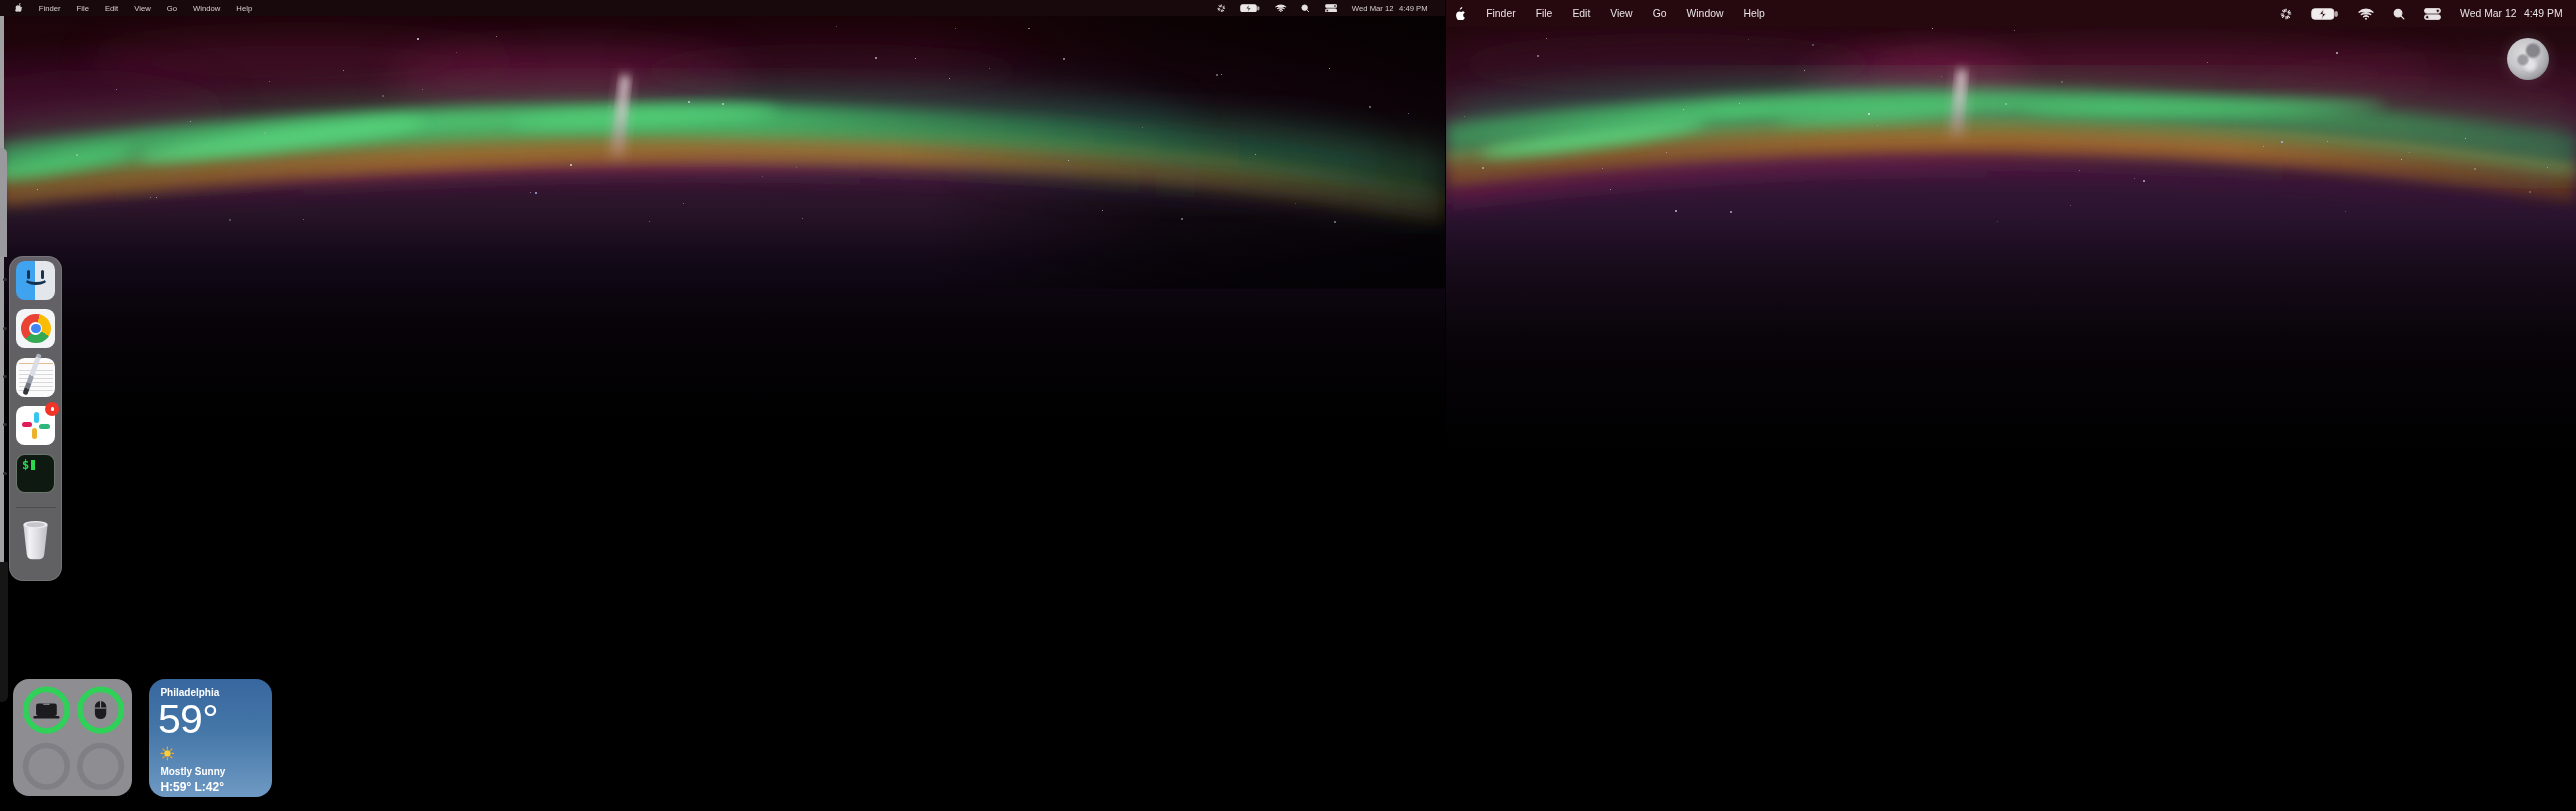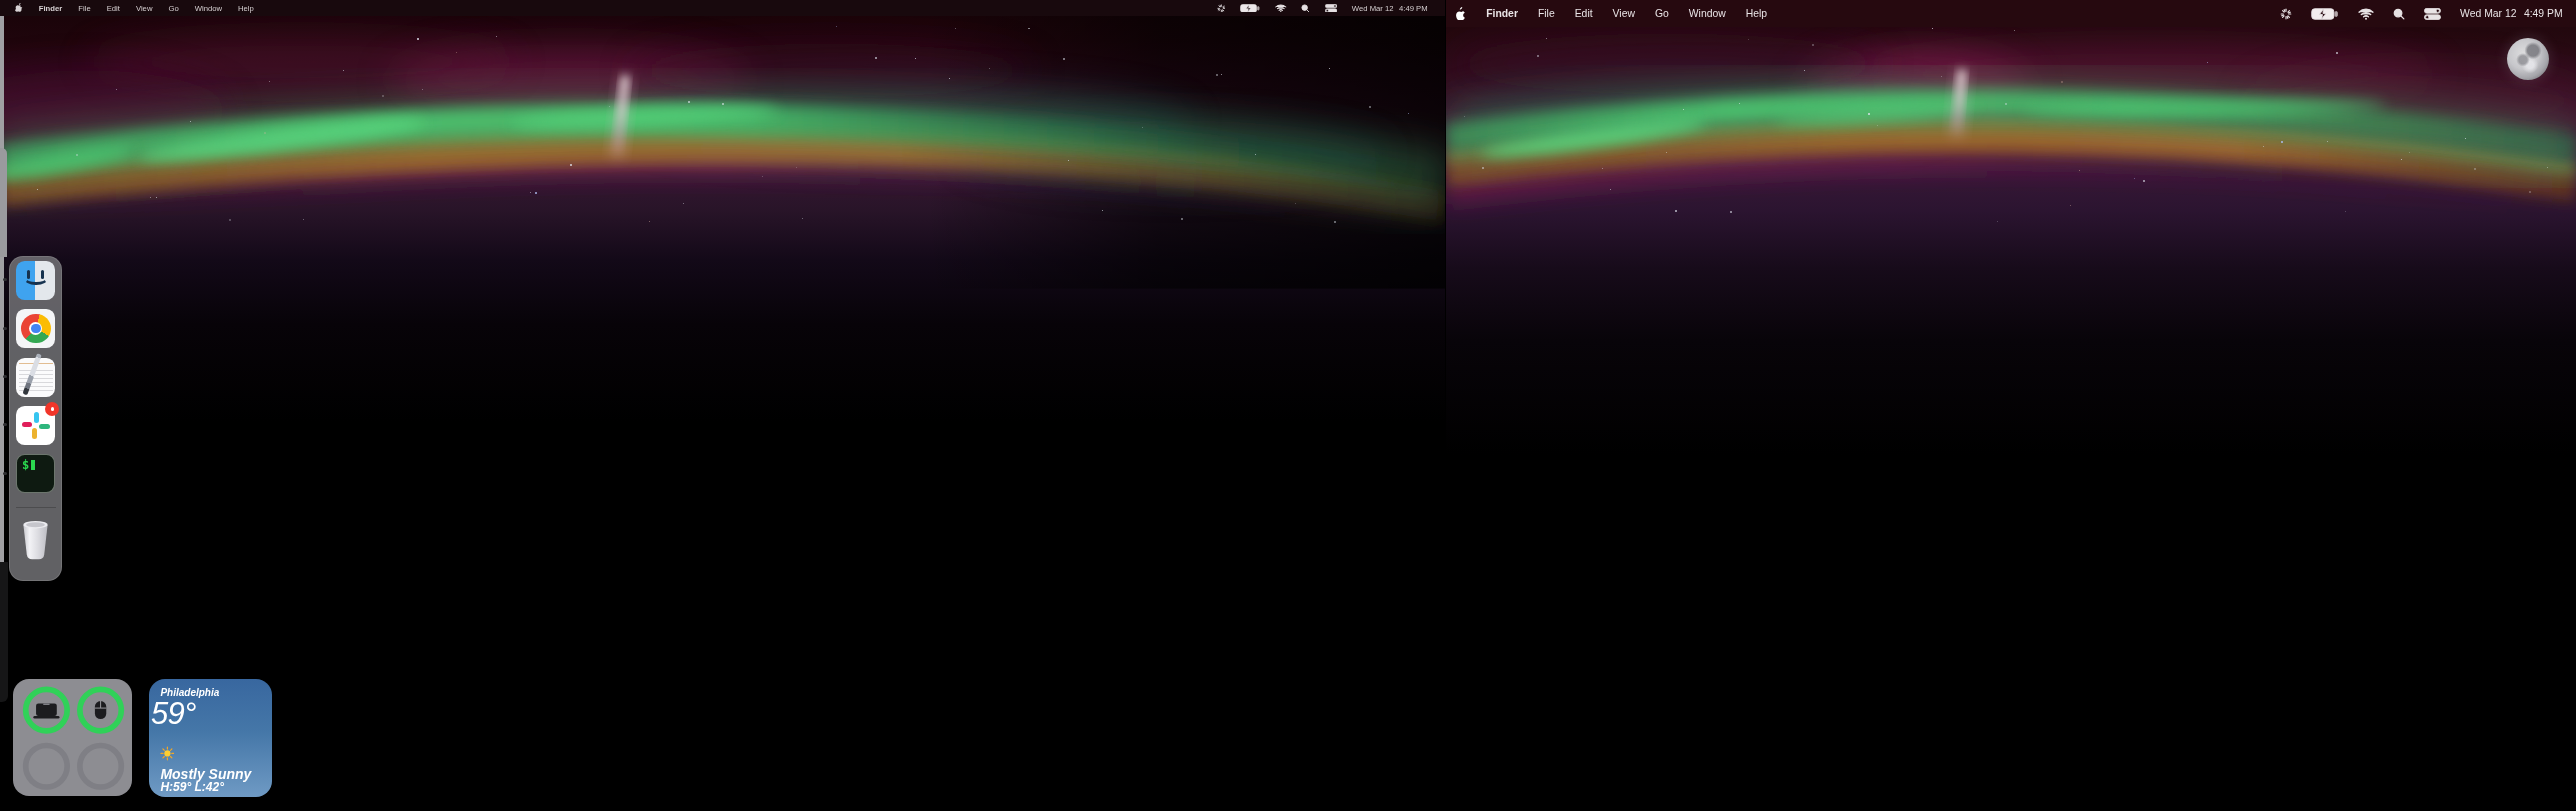--- a/index.html
+++ b/index.html
@@ -19,21 +19,21 @@
       radial-gradient(circle at 62% 30%, rgba(120,120,126,.85) 0 14%, rgba(120,120,126,0) 22%),
       radial-gradient(circle at 38% 52%, rgba(130,130,136,.7) 0 12%, rgba(130,130,136,0) 20%),
       radial-gradient(circle at 55% 64%, rgba(230,230,234,.9) 0 10%, rgba(230,230,234,0) 24%),
       radial-gradient(circle at 40% 38%, #dededf 0%, #c7c7cb 42%, #a6a6ab 66%, #737377 86%, #454549 100%);
     box-shadow:0 0 12px 2.7px rgba(200,200,210,.12);}
   
   .mb{position:absolute;left:0;top:0;right:0;display:flex;align-items:center;box-sizing:border-box;}
   .dL .mb{height:16px;background:#18090d;font-size:7.7px;color:#d6d0d2;padding:0 17.4px 0 14.8px;gap:16px;}
   .dR .mb{height:27px;background:#26090f;font-size:10.4px;color:#e9e4e6;padding:0 13.4px 0 9.4px;gap:20px;}
   .mb .mi{white-space:nowrap;cursor:default;}
-  .mb .appname{font-weight:700;}
+  .mb .appname{font-weight:400;}
   .mb .spacer{flex:1;}
   .mb .right{display:flex;align-items:center;}
   .dL .mb .right{gap:14.8px;}
   .dR .mb .right{gap:19px;}
   .mb svg.ic{display:block;fill:#e6e1e3;stroke:#e6e1e3;}
   .dL .mb svg.ic{height:8.7px;}
   .dR .mb svg.ic{height:12px;}
   .dL .apple svg{height:9.4px;}
   .dR .apple svg{height:12.7px;}
   .apple svg{display:block;fill:#d8d3d5;}
@@ -81,24 +81,24 @@
   .badge b{position:absolute;left:5.4px;top:5.4px;width:3.4px;height:3.4px;border-radius:50%;background:#fff;}
   
   .term{background:#0e1a11;border:1.3px solid rgba(185,195,185,.55);box-sizing:border-box;
     color:#2bd94f;font-family:"DejaVu Sans Mono",monospace;font-weight:700;font-size:12px;}
   .term .tx{position:absolute;left:4.7px;top:3.4px;display:flex;align-items:center;gap:1.3px;}
   .term .cur{display:inline-block;width:3.4px;height:10px;background:#2bd94f;margin-left:0.7px;}
   
   .widget{position:absolute;border-radius:16px;}
   .w-batt{left:13.4px;top:679px;width:119px;height:117px;background:rgba(147,147,152,.96);}
   .w-weather{left:149px;top:679px;width:123px;height:118px;color:#fff;overflow:hidden;
-    background:linear-gradient(180deg,#38679f 0%,#4577a8 45%,#6f9ac4 100%);font-style:italic;}
+    background:linear-gradient(180deg,#38679f 0%,#4577a8 45%,#6f9ac4 100%);}
   .w-weather .city{position:absolute;left:11.4px;top:8px;font-size:10px;font-weight:700;}
-  .w-weather .temp{position:absolute;left:2px;top:17.4px;font-size:31px;font-weight:300;letter-spacing:-0.7px;}
-  .w-weather .cond{position:absolute;left:11.4px;top:87px;font-size:14px;font-weight:600;}
+  .w-weather .temp{position:absolute;left:9px;top:17.4px;font-size:41px;font-weight:300;letter-spacing:-0.7px;}
+  .w-weather .cond{position:absolute;left:11.4px;top:87px;font-size:10px;font-weight:600;}
   .w-weather .hl{position:absolute;left:11.4px;top:101px;font-size:12px;font-weight:600;}
   .w-weather .sun{position:absolute;left:10.7px;top:67px;}
 </style>
 </head>
 <body>
 
 <section class="display dL">
   <div class="wall">
     <svg class="aurora" width="1445" height="812" viewBox="0 0 2154 1210">
       <defs>

